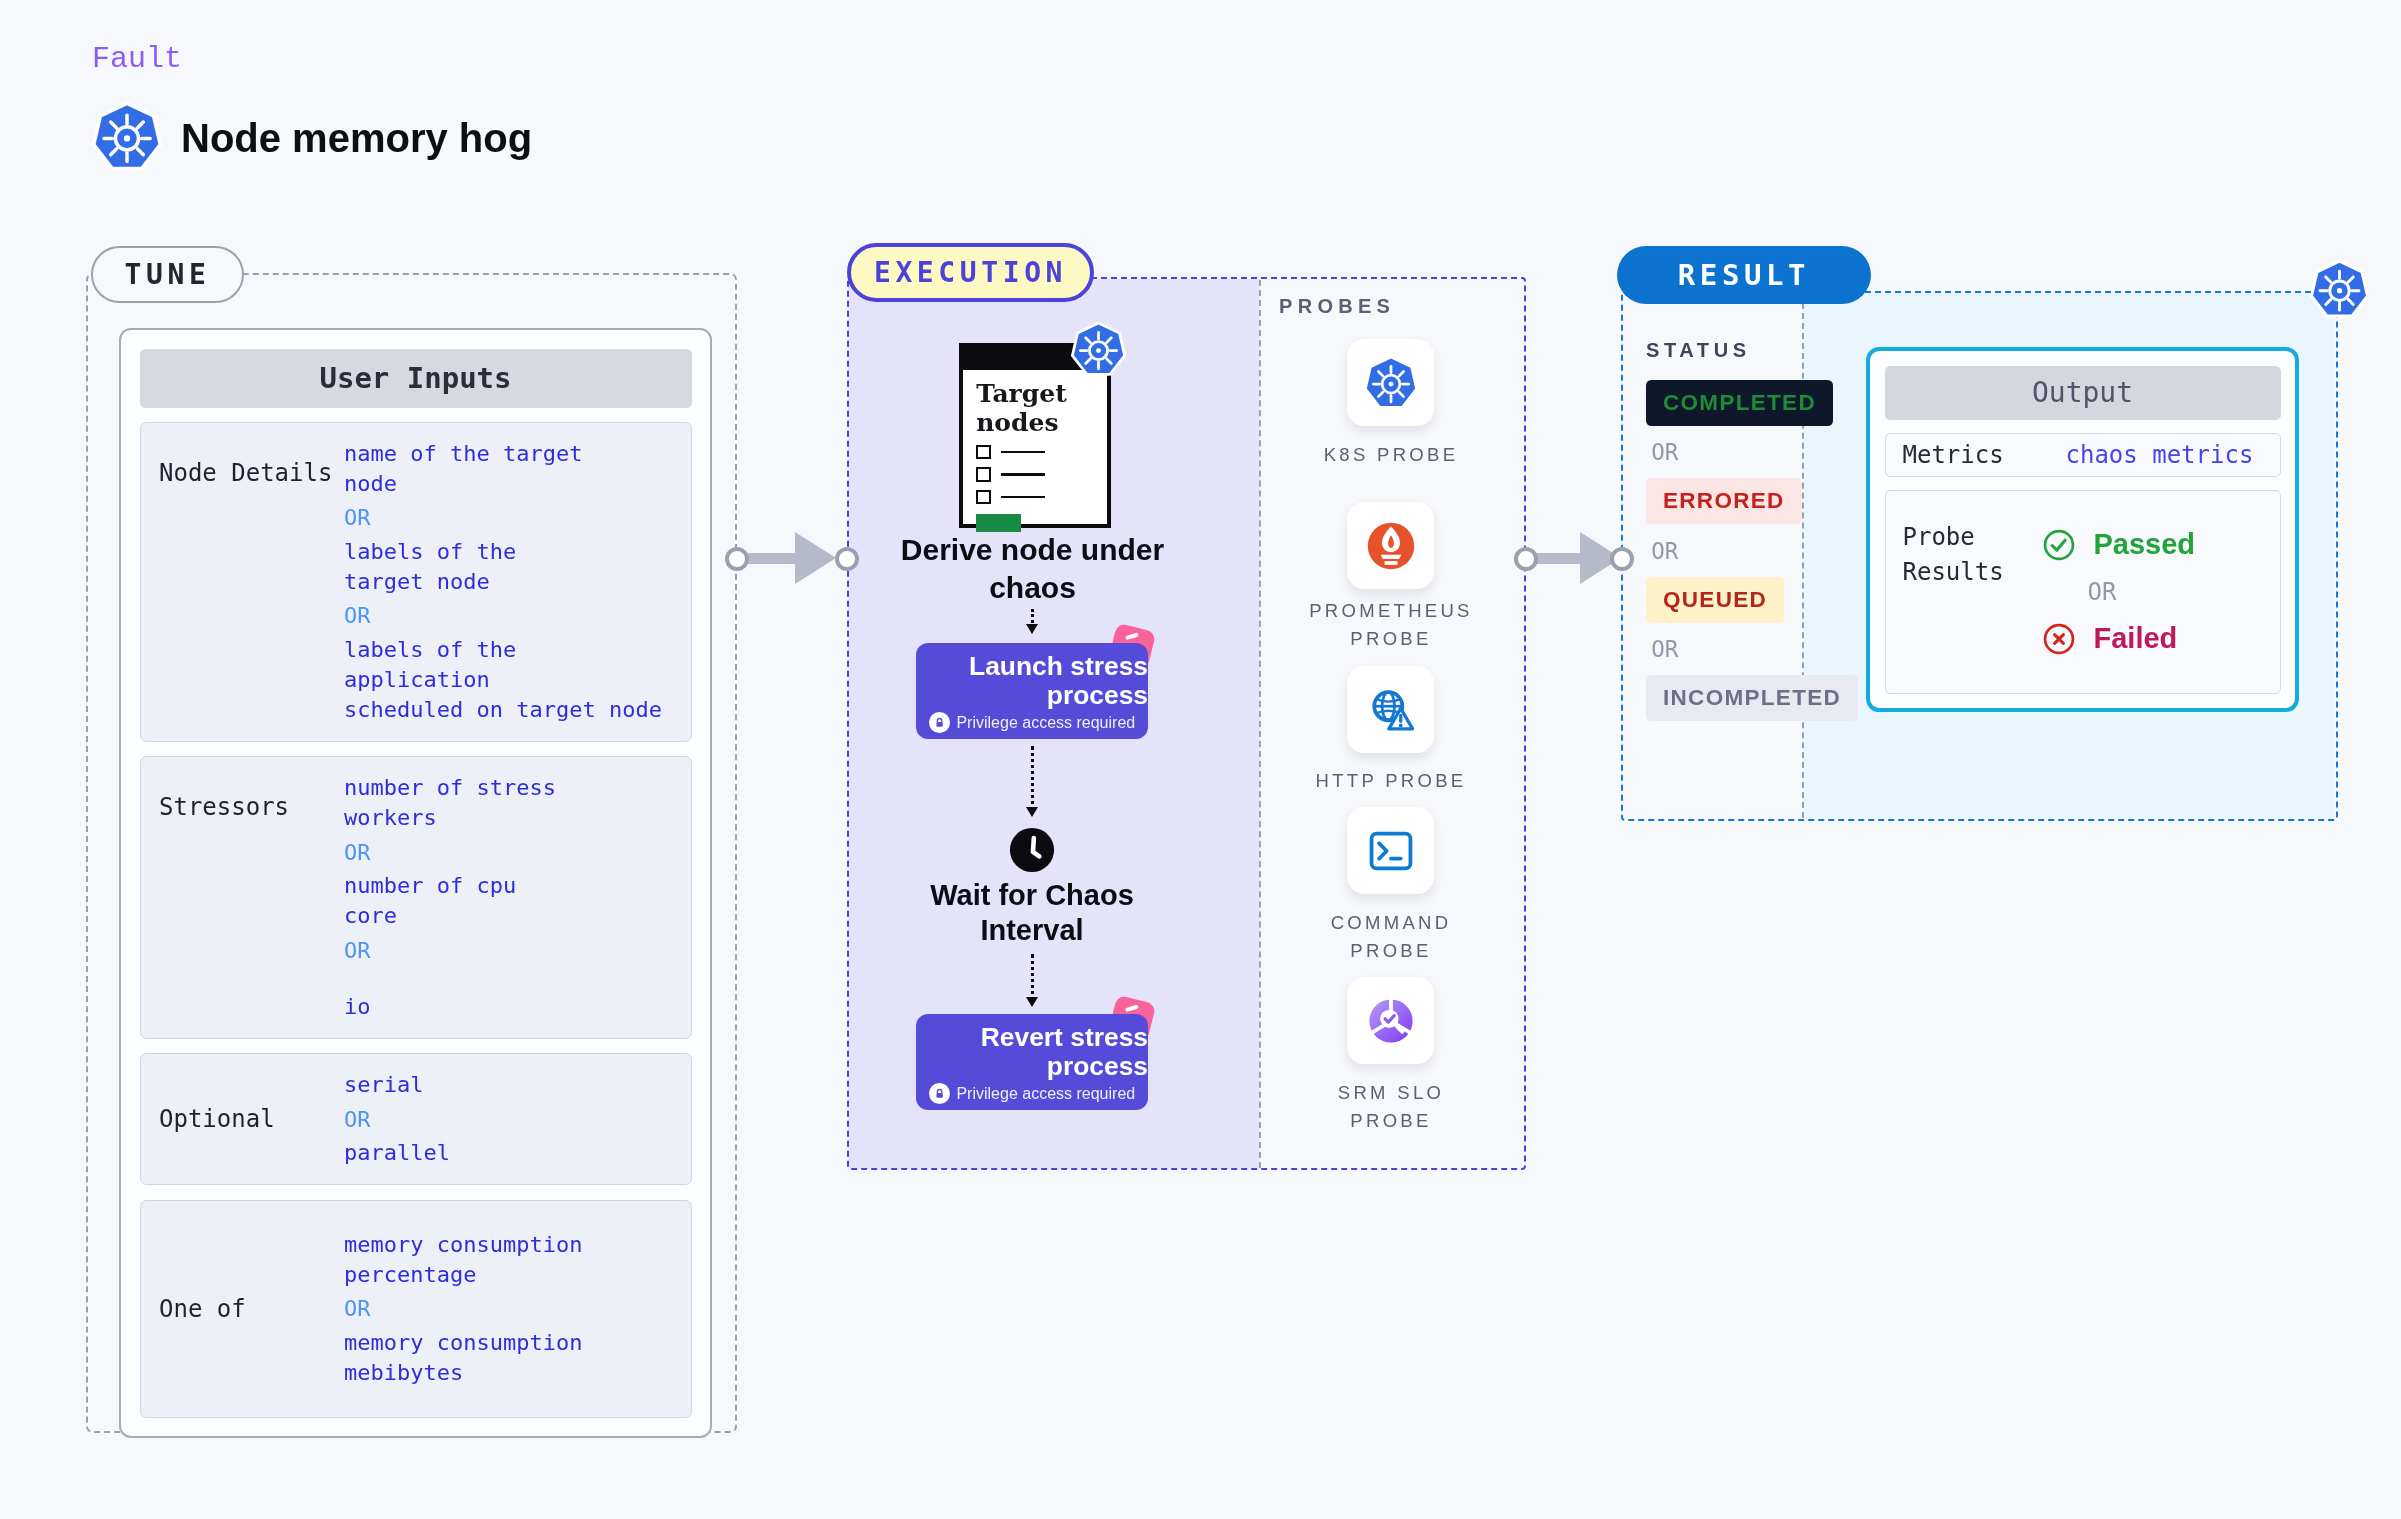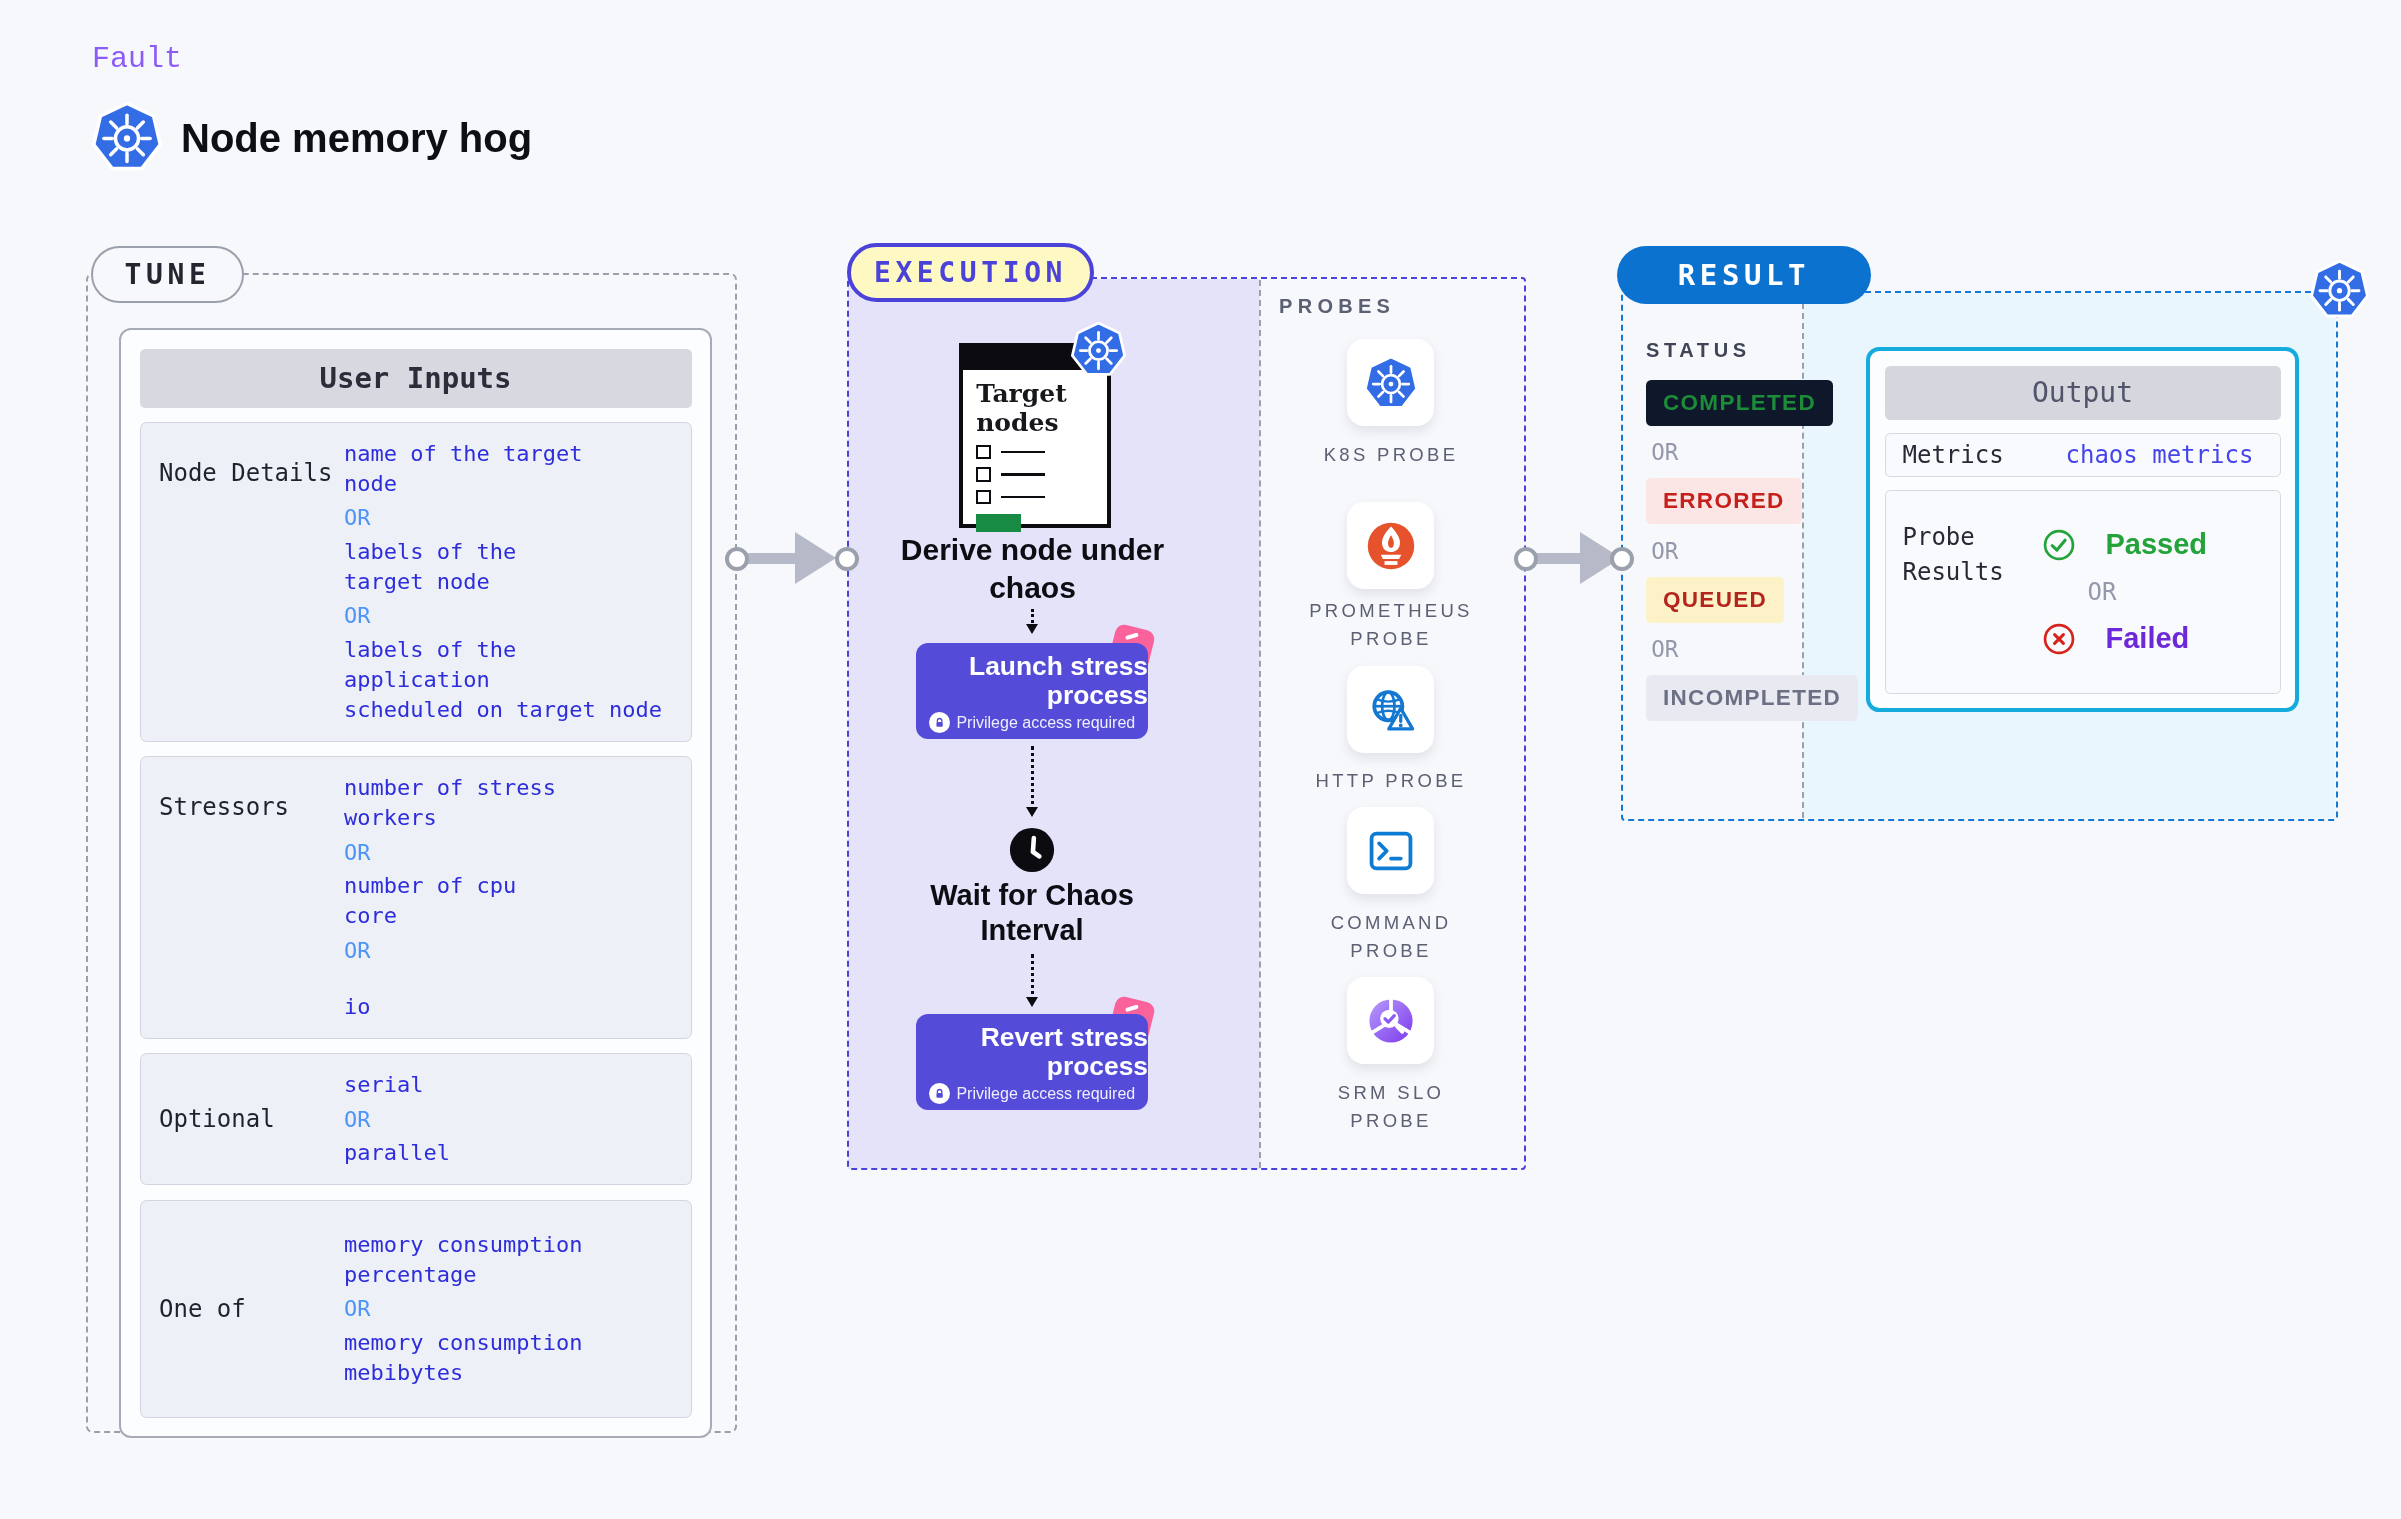--- a/index.html
+++ b/index.html
@@ -102,23 +102,23 @@
             padding:14.5px; z-index:2; display:flex; flex-direction:column; gap:13.2px; }
   .out-head { height:54px; background:#d5d6de; border-radius:5.3px; display:flex; align-items:center; justify-content:center;
               font-family:"DejaVu Sans Mono",monospace; font-size:28px; color:#50556a; }
   .out-row { border:1.3px solid #d6d9e2; border-radius:5.3px; background:#f9fafd; display:flex; padding:7px 17px; }
   .m-label { font-family:"DejaVu Sans Mono",monospace; font-size:24px; color:#262a34; width:139px; }
   .m-value { font-family:"DejaVu Sans Mono",monospace; font-size:24px; color:#4545ea; margin-left:24px; }
   .metrics-row { align-items:center; }
   .pr-row { flex:1; }
   .pr-label { font-family:"DejaVu Sans Mono",monospace; font-size:24px; color:#262a34; width:139px; line-height:1.45; white-space:pre-line; margin-top:22.5px; }
   .pr-right { display:flex; flex-direction:column; justify-content:center; }
-  .p-line { display:flex; align-items:center; gap:30px; font-size:29px; font-weight:bold; }
+  .p-line { display:flex; align-items:center; gap:18px; font-size:29px; font-weight:bold; }
   .p-line svg { width:34px; height:34px; flex:none; }
-  .p-pass { color:#23a33a; } .p-fail { color:#6d28d9; }
+  .p-pass { color:#23a33a; } .p-fail { color:#be185d; }
   .pr-or { font-family:"DejaVu Sans Mono",monospace; font-size:24px; color:#9398ab; margin:16px 0 16px 46px; }
   .hidden-defs { position:absolute; width:0; height:0; overflow:hidden; }
 </style>
 </head>
 <body>
 
 <svg class="hidden-defs" aria-hidden="true">
   <defs>
     <g id="k8s">
       <polygon points="50,2 88,20 97.5,61 71,95 29,95 2.5,61 12,20" fill="#326de6" stroke="#ffffff" stroke-width="5" stroke-linejoin="round"></polygon>

